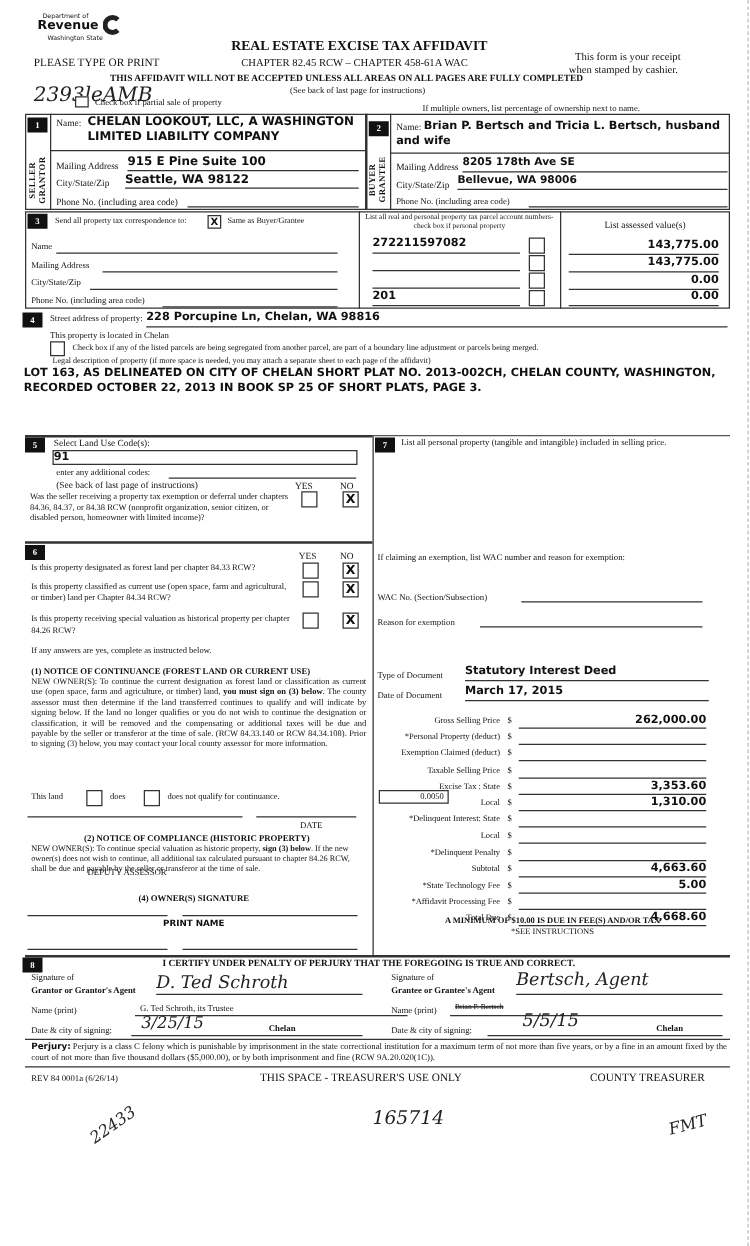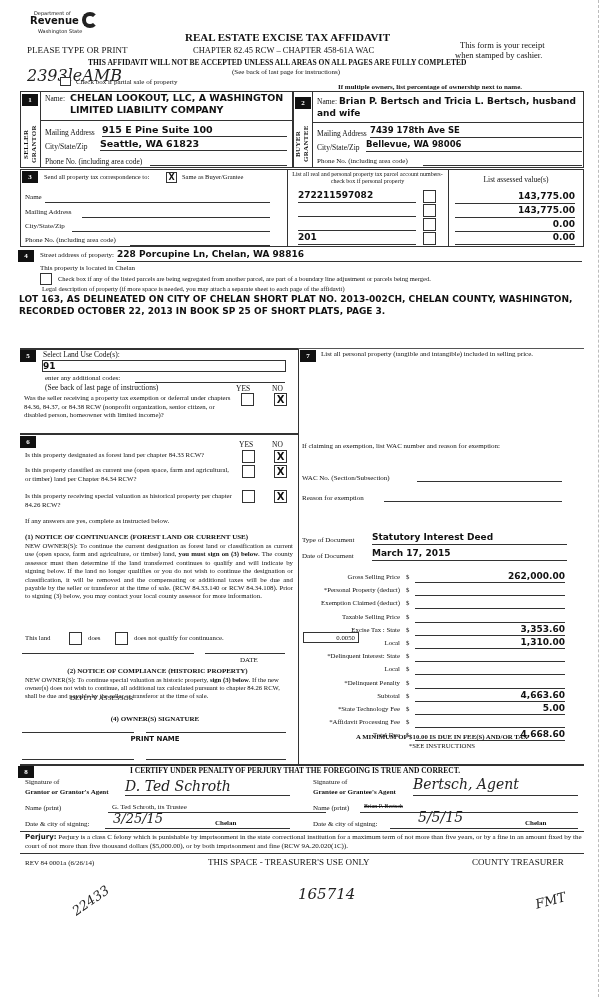--- a/index.html
+++ b/index.html
@@ -32,52 +32,52 @@
 <div class="abs serif bold" style="left:185px;top:31px;font-size:11px;">REAL ESTATE EXCISE TAX AFFIDAVIT</div>
 <div class="abs serif" style="left:27px;top:45px;font-size:9px;">PLEASE TYPE OR PRINT</div>
 <div class="abs serif" style="left:193px;top:45px;font-size:8.5px;">CHAPTER 82.45 RCW – CHAPTER 458-61A WAC</div>
 <div class="abs serif" style="left:460px;top:40px;font-size:8.5px;">This form is your receipt</div>
 <div class="abs serif" style="left:455px;top:50px;font-size:8.5px;">when stamped by cashier.</div>
 <div class="abs serif bold" style="left:88px;top:58px;font-size:7.5px;">THIS AFFIDAVIT WILL NOT BE ACCEPTED UNLESS ALL AREAS ON ALL PAGES ARE FULLY COMPLETED</div>
 <div class="abs serif" style="left:232px;top:68px;font-size:7px;">(See back of last page for instructions)</div>
 <div class="abs hand" style="left:27px;top:66px;font-size:16px;">2393leAMB</div>
 <div class="abs cb" style="left:60px;top:77px;width:11px;height:9px;"></div>
 <div class="abs serif" style="left:76px;top:78px;font-size:7px;">Check box if partial sale of property</div>
-<div class="abs serif" style="left:338px;top:83px;font-size:7px;font-weight:bold;">If multiple owners, list percentage of ownership next to name.</div>
+<div class="abs serif" style="left:338px;top:83px;font-size:7px;">If multiple owners, list percentage of ownership next to name.</div>
 
 <div class="abs boxborder" style="left:20px;top:91px;width:564px;height:77px;border-width:1.5px;"></div>
 <div class="abs" style="left:292px;top:91px;width:1.5px;height:77px;background:#333;"></div>
 
 <div class="abs num" style="left:22px;top:94px;">1</div>
 <div class="abs vlabel serif" style="left:22px;top:122px;height:44px;width:18px;">
   <span>SELLER</span>
   <span>GRANTOR</span>
 </div>
 <div class="abs" style="left:40px;top:91px;width:1px;height:77px;background:#333;"></div>
 <div class="abs serif" style="left:45px;top:94px;font-size:7.5px;">Name:</div>
 <div class="abs typed" style="left:70px;top:92px;width:215px;line-height:12px;">CHELAN LOOKOUT, LLC, A WASHINGTON LIMITED LIABILITY COMPANY</div>
 <div class="abs line" style="left:40px;top:120px;width:252px;"></div>
 <div class="abs serif" style="left:45px;top:128px;font-size:7.5px;">Mailing Address</div>
 <div class="abs typed line" style="left:102px;top:124px;width:185px;height:13px;">915 E Pine Suite 100</div>
 <div class="abs serif" style="left:45px;top:142px;font-size:7.5px;">City/State/Zip</div>
-<div class="abs typed line" style="left:100px;top:138px;width:187px;height:13px;">Seattle, WA 61823</div>
+<div class="abs typed line" style="left:100px;top:138px;width:187px;height:13px;">Seattle, WA 98122</div>
 <div class="abs serif" style="left:45px;top:157px;font-size:7.5px;">Phone No. (including area code)</div>
 <div class="abs line" style="left:150px;top:156px;width:137px;height:10px;"></div>
 
 <div class="abs num" style="left:295px;top:97px;">2</div>
 <div class="abs vlabel serif" style="left:294px;top:122px;height:44px;width:18px;">
   <span>BUYER</span>
   <span>GRANTEE</span>
 </div>
 <div class="abs" style="left:312px;top:91px;width:1px;height:77px;background:#333;"></div>
 <div class="abs serif" style="left:317px;top:97px;font-size:7.5px;">Name:</div>
 <div class="abs typed" style="left:317px;top:95px;width:265px;line-height:12px;text-indent:22px;font-size:9px;">Brian P. Bertsch and Tricia L. Bertsch, husband and wife</div>
 <div class="abs line" style="left:312px;top:122px;width:272px;"></div>
 <div class="abs serif" style="left:317px;top:129px;font-size:7.5px;">Mailing Address</div>
-<div class="abs typed line" style="left:370px;top:125px;width:212px;height:13px;font-size:8.5px;">7439 178th Ave SE</div>
+<div class="abs typed line" style="left:370px;top:125px;width:212px;height:13px;font-size:8.5px;">8205 178th Ave SE</div>
 <div class="abs serif" style="left:317px;top:143px;font-size:7.5px;">City/State/Zip</div>
 <div class="abs typed line" style="left:366px;top:139px;width:216px;height:13px;font-size:8.5px;">Bellevue, WA 98006</div>
 <div class="abs serif" style="left:317px;top:157px;font-size:7px;">Phone No. (including area code)</div>
 <div class="abs line" style="left:423px;top:156px;width:159px;height:10px;"></div>
 
 <div class="abs boxborder" style="left:20px;top:169px;width:564px;height:78px;border-width:1.5px;"></div>
 <div class="abs" style="left:287px;top:169px;width:1px;height:78px;background:#333;"></div>
 <div class="abs" style="left:448px;top:169px;width:1px;height:78px;background:#333;"></div>
 <div class="abs num" style="left:22px;top:171px;">3</div>
 <div class="abs serif" style="left:44px;top:173px;font-size:6.5px;">Send all property tax correspondence to:</div>

